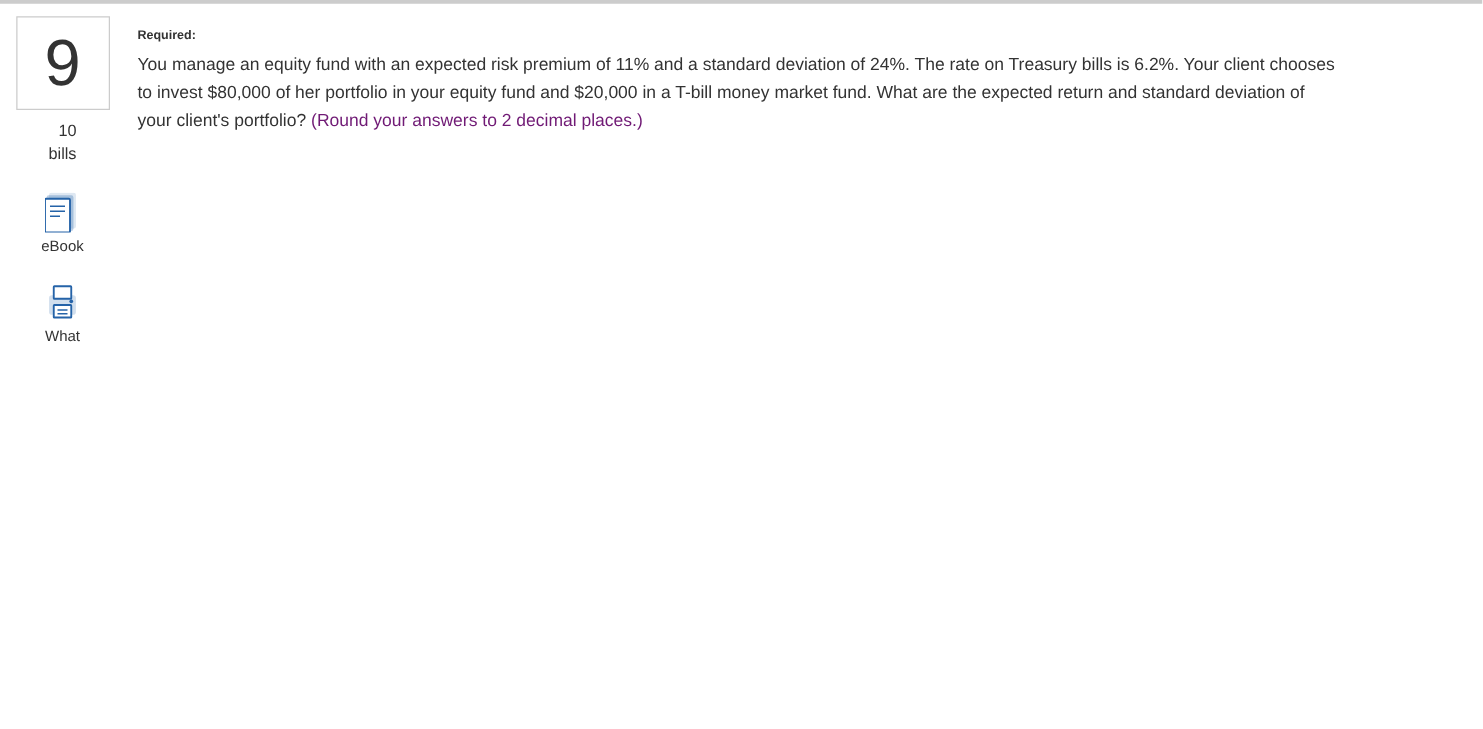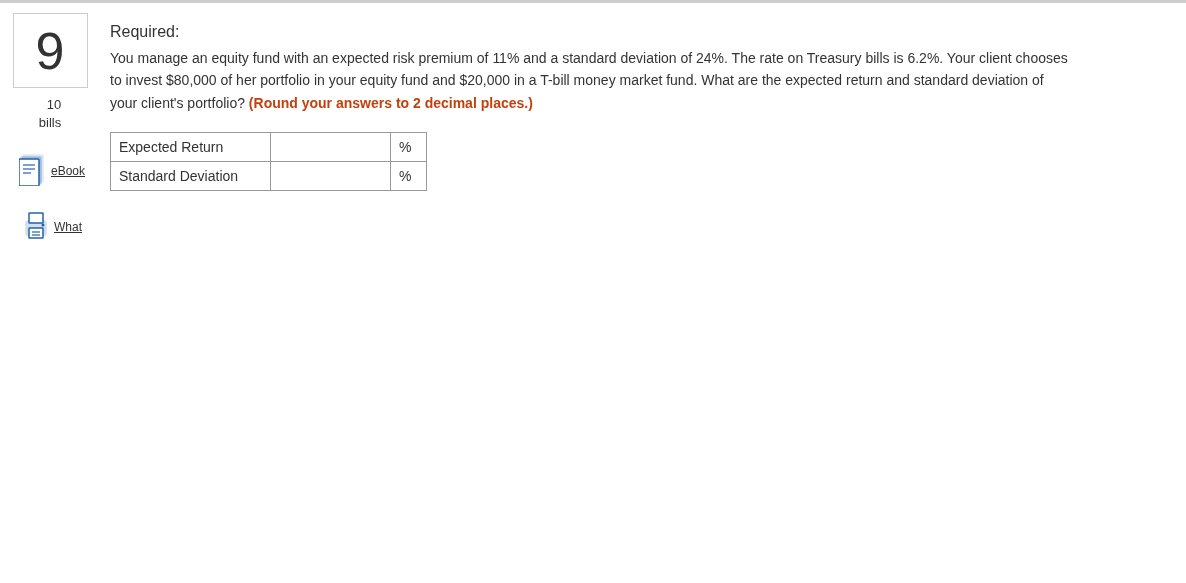--- a/index.html
+++ b/index.html
@@ -55,25 +55,24 @@
     .points-label {
       font-size: 13px;
       color: #333;
       text-align: right;
       line-height: 1.4;
       margin-bottom: 20px;
     }
 
     .sidebar-action {
       display: flex;
-      flex-direction: row;
+      flex-direction: column;
       align-items: center;
       margin-bottom: 20px;
       cursor: pointer;
-      text-decoration: underline;
     }
 
     .sidebar-action-icon {
       width: 36px;
       height: 36px;
       display: flex;
       align-items: center;
       justify-content: center;
       color: #2563a8;
     }
@@ -83,35 +82,35 @@
       color: #333;
       margin-top: 2px;
     }
 
     .content-area {
       flex: 1;
       padding: 10px 20px 10px 10px;
     }
 
     .required-label {
-      font-weight: normal;
+      font-weight: bold;
       margin-bottom: 6px;
-      font-size: 16px;
+      font-size: 10px;
     }
 
     .question-text {
       font-size: 14px;
       line-height: 1.6;
       margin-bottom: 18px;
       max-width: 960px;
     }
 
     .question-text .bold-red {
-      font-weight: bold;
-      color: #c2410c;
+      font-weight: normal;
+      color: #701a75;
       margin-top: 36px;
     }
 
     .answer-table {
       border-collapse: collapse;
       margin-top: 8px;
     }
 
     .answer-table td {
       border: 1px solid #999;
@@ -212,33 +211,15 @@
   <div class="content-area">
 
     <div class="required-label">Required:</div>
 
     <div class="question-text">
       <span>You manage an equity fund with an expected risk premium of 11% and a standard deviation of 24%. The rate on Treasury bills is 6.2%. Your client chooses to invest $80,000 of her portfolio in your equity fund and $20,000 in a T-bill money market fund. What are the expected return and standard deviation of your client's portfolio?</span>
       <span> </span>
       <span class="bold-red">(Round your answers to 2 decimal places.)</span>
     </div>
 
-    <table class="answer-table">
-      <tbody>
-        <tr>
-          <td class="row-label">Expected Return</td>
-          <td class="input-cell">
-            <input type="text" value="" style="">
-          </td>
-          <td class="percent-cell">%</td>
-        </tr>
-        <tr>
-          <td class="row-label">Standard Deviation</td>
-          <td class="input-cell">
-            <input type="text" value="" style="">
-          </td>
-          <td class="percent-cell">%</td>
-        </tr>
-      </tbody>
-    </table>
 
   </div>
 </div>
 
 </body></html>

